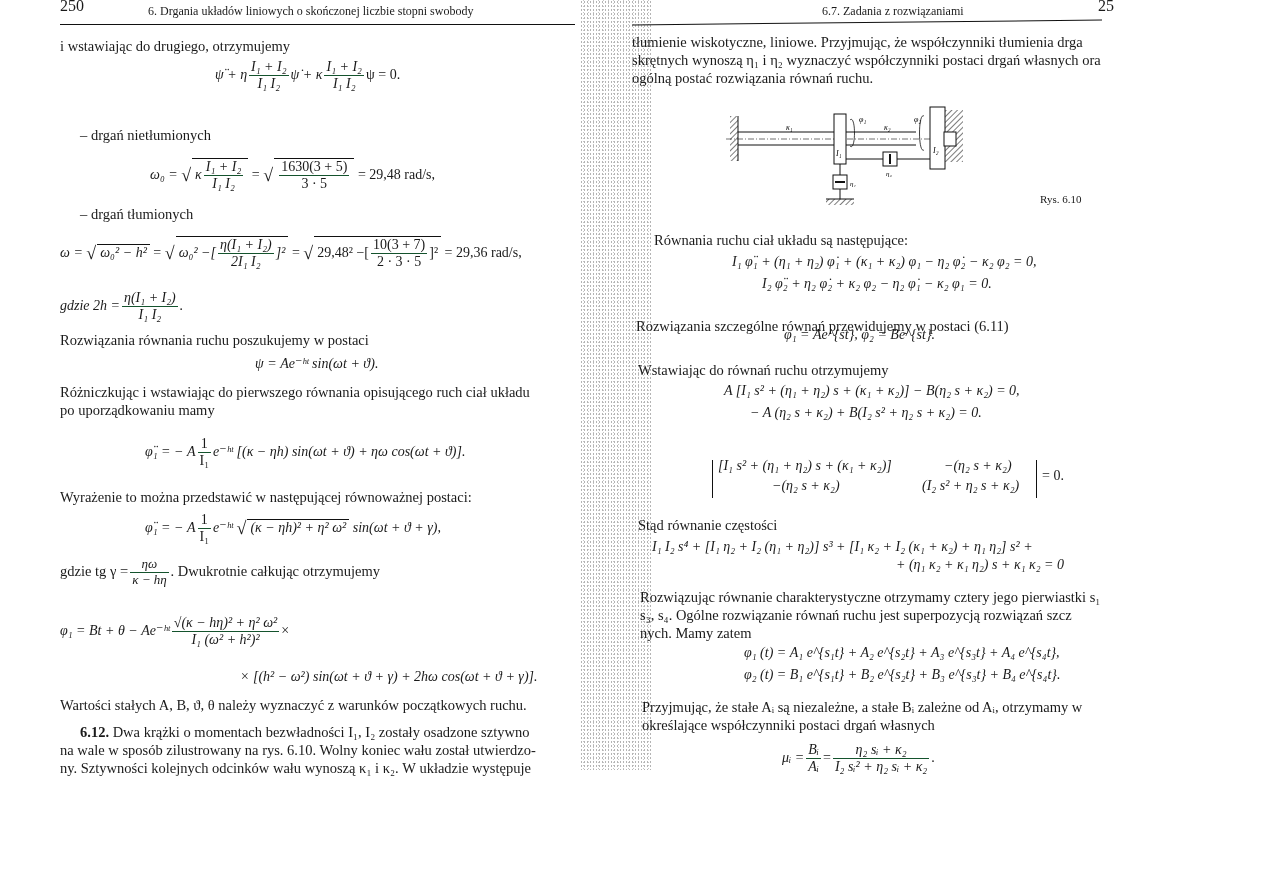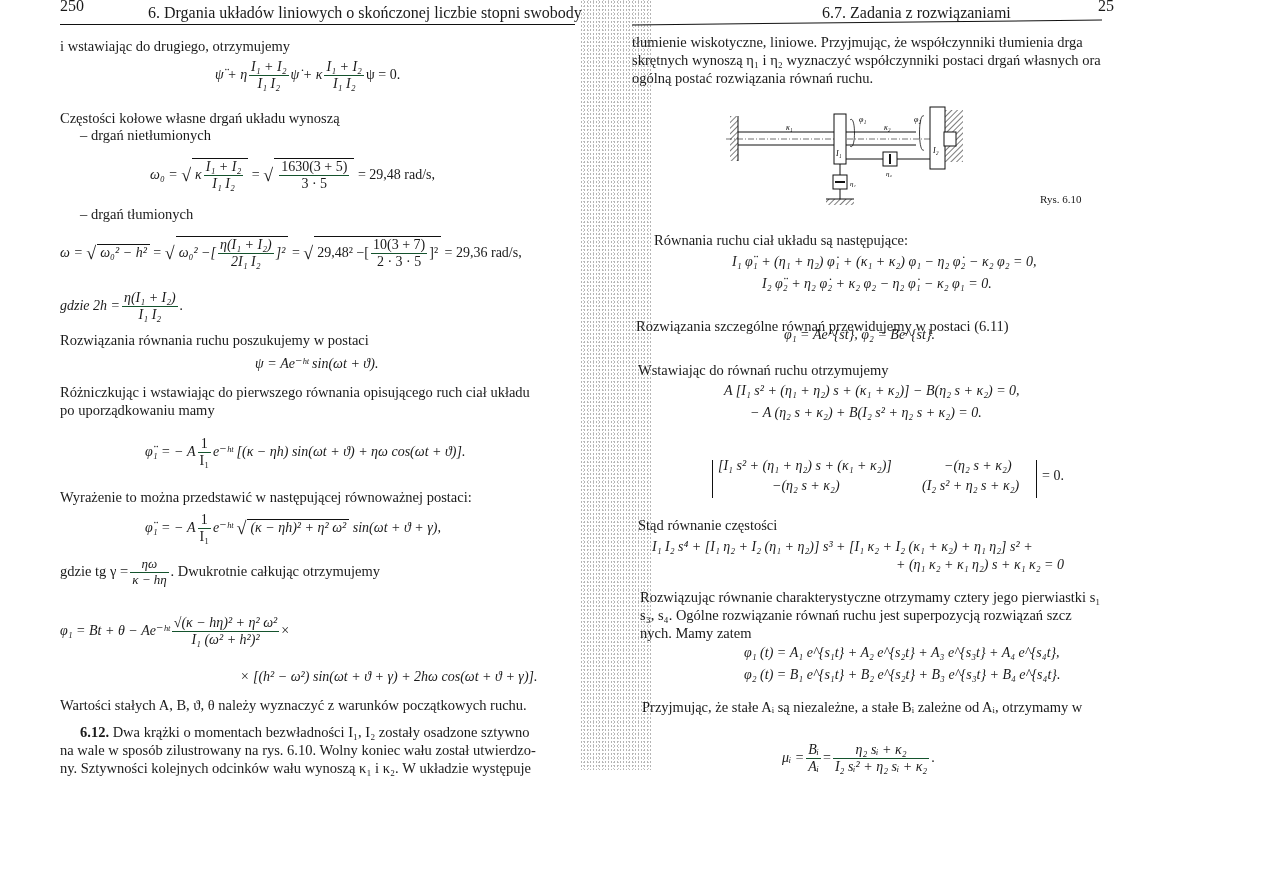--- a/index.html
+++ b/index.html
@@ -8,21 +8,21 @@
   .page { position: absolute; top: 0; }
   .page-left { left: 0; width: 600px; height: 893px; }
   .page-right { left: 632px; width: 631px; height: 893px; }
   .gutter { position: absolute; left: 580px; top: 0; width: 72px; height: 770px;
     background-image:
       radial-gradient(#777 0.6px, transparent 0.9px),
       radial-gradient(#999 0.5px, transparent 0.8px);
     background-size: 3px 4px, 5px 3px; background-position: 0 0, 1px 2px; opacity: .55; }
   .run-head { position: absolute; top: 0; height: 22px; font-size: 12px; white-space: nowrap; }
   .run-head .num { position: absolute; top: -3px; font-size: 16px; }
-  .run-head .title { position: absolute; top: 4px; font-size: 16px; }
+  .run-head .title { position: absolute; top: 4px; font-size: 12px; }
   .rule { position: absolute; height: 0; border-top: 1.6px solid #111; }
   .t { position: absolute; font-size: 14.5px; white-space: nowrap; line-height: 1.15; }
   .eq { position: absolute; font-size: 14px; white-space: nowrap; font-style: italic; line-height: 1.2; }
   .eq .up { font-style: normal; }
   .frac { display: inline-block; vertical-align: middle; text-align: center; margin: 0 2px; }
   .frac > span { display: block; padding: 0 2px; line-height: 1.15; }
   .frac > span.num { border-bottom: 1px solid #14532d; }
   .sqrt { display: inline-block; border-top: 1px solid #111; padding: 0 3px; margin-left: 1px; }
   .sqrt-sign { font-style: normal; font-size: 18px; vertical-align: -2px; }
   .caption { position: absolute; font-size: 11px; }
@@ -40,21 +40,20 @@
     <span class="title" style="left:88px;">6. Drgania układów liniowych o skończonej liczbie stopni swobody</span>
   </div>
   <div class="rule" style="left:60px; top:24px; width:515px;"></div>
 
   <div class="t" style="left:60px; top:38px;">i wstawiając do drugiego, otrzymujemy</div>
 
   <div class="eq" style="left:215px; top:59px;">
     <span>ψ̈ + η</span><span class="frac"><span class="num">I₁ + I₂</span><span>I₁ I₂</span></span><span>ψ̇ + κ</span><span class="frac"><span class="num">I₁ + I₂</span><span>I₁ I₂</span></span><span class="up">ψ = 0.</span>
   </div>
 
-  <div class="t" style="left:60px; top:110px;">Częstości kołowe własne drgań układu wynoszą</div>
   <div class="t" style="left:80px; top:127px;">–  drgań nietłumionych</div>
 
   <div class="eq" style="left:150px; top:158px;">
     <span>ω₀ =</span>
     <span class="sqrt-sign">√</span><span class="sqrt"><span>κ</span><span class="frac"><span class="num">I₁ + I₂</span><span>I₁ I₂</span></span></span>
     <span class="up">=</span>
     <span class="sqrt-sign">√</span><span class="sqrt up"><span class="frac"><span class="num">1630(3 + 5)</span><span>3 · 5</span></span></span>
     <span class="up">= 29,48 rad/s,</span>
   </div>
 
@@ -186,17 +185,18 @@
   <div class="eq" style="left:264px; top:557px;">+ (η₁ κ₂ + κ₁ η₂) s + κ₁ κ₂ = 0</div>
 
   <div class="t" style="left:8px; top:607px;">s₃, s₄. Ogólne rozwiązanie równań ruchu jest superpozycją rozwiązań szcz</div>
   <div class="t" style="left:8px; top:589px;">Rozwiązując równanie charakterystyczne otrzymamy cztery jego pierwiastki s₁</div>
   <div class="t" style="left:8px; top:625px;">nych. Mamy zatem</div>
 
   <div class="eq" style="left:112px; top:645px;">φ₁ (t) = A₁ e^{s₁t} + A₂ e^{s₂t} + A₃ e^{s₃t} + A₄ e^{s₄t},</div>
   <div class="eq" style="left:112px; top:667px;">φ₂ (t) = B₁ e^{s₁t} + B₂ e^{s₂t} + B₃ e^{s₃t} + B₄ e^{s₄t}.</div>
 
   <div class="t" style="left:10px; top:699px;">Przyjmując, że stałe Aᵢ są niezależne, a stałe Bᵢ zależne od Aᵢ, otrzymamy w</div>
+  <div class="t" style="left:10px; top:717px;">określające współczynniki postaci drgań własnych</div>
 
   <div class="eq" style="left:150px; top:742px;">
     <span>μᵢ =</span><span class="frac"><span class="num">Bᵢ</span><span>Aᵢ</span></span><span class="up">=</span><span class="frac"><span class="num">η₂ sᵢ + κ₂</span><span>I₂ sᵢ² + η₂ sᵢ + κ₂</span></span><span class="up">.</span>
   </div>
 </div>
 
 </body></html>

